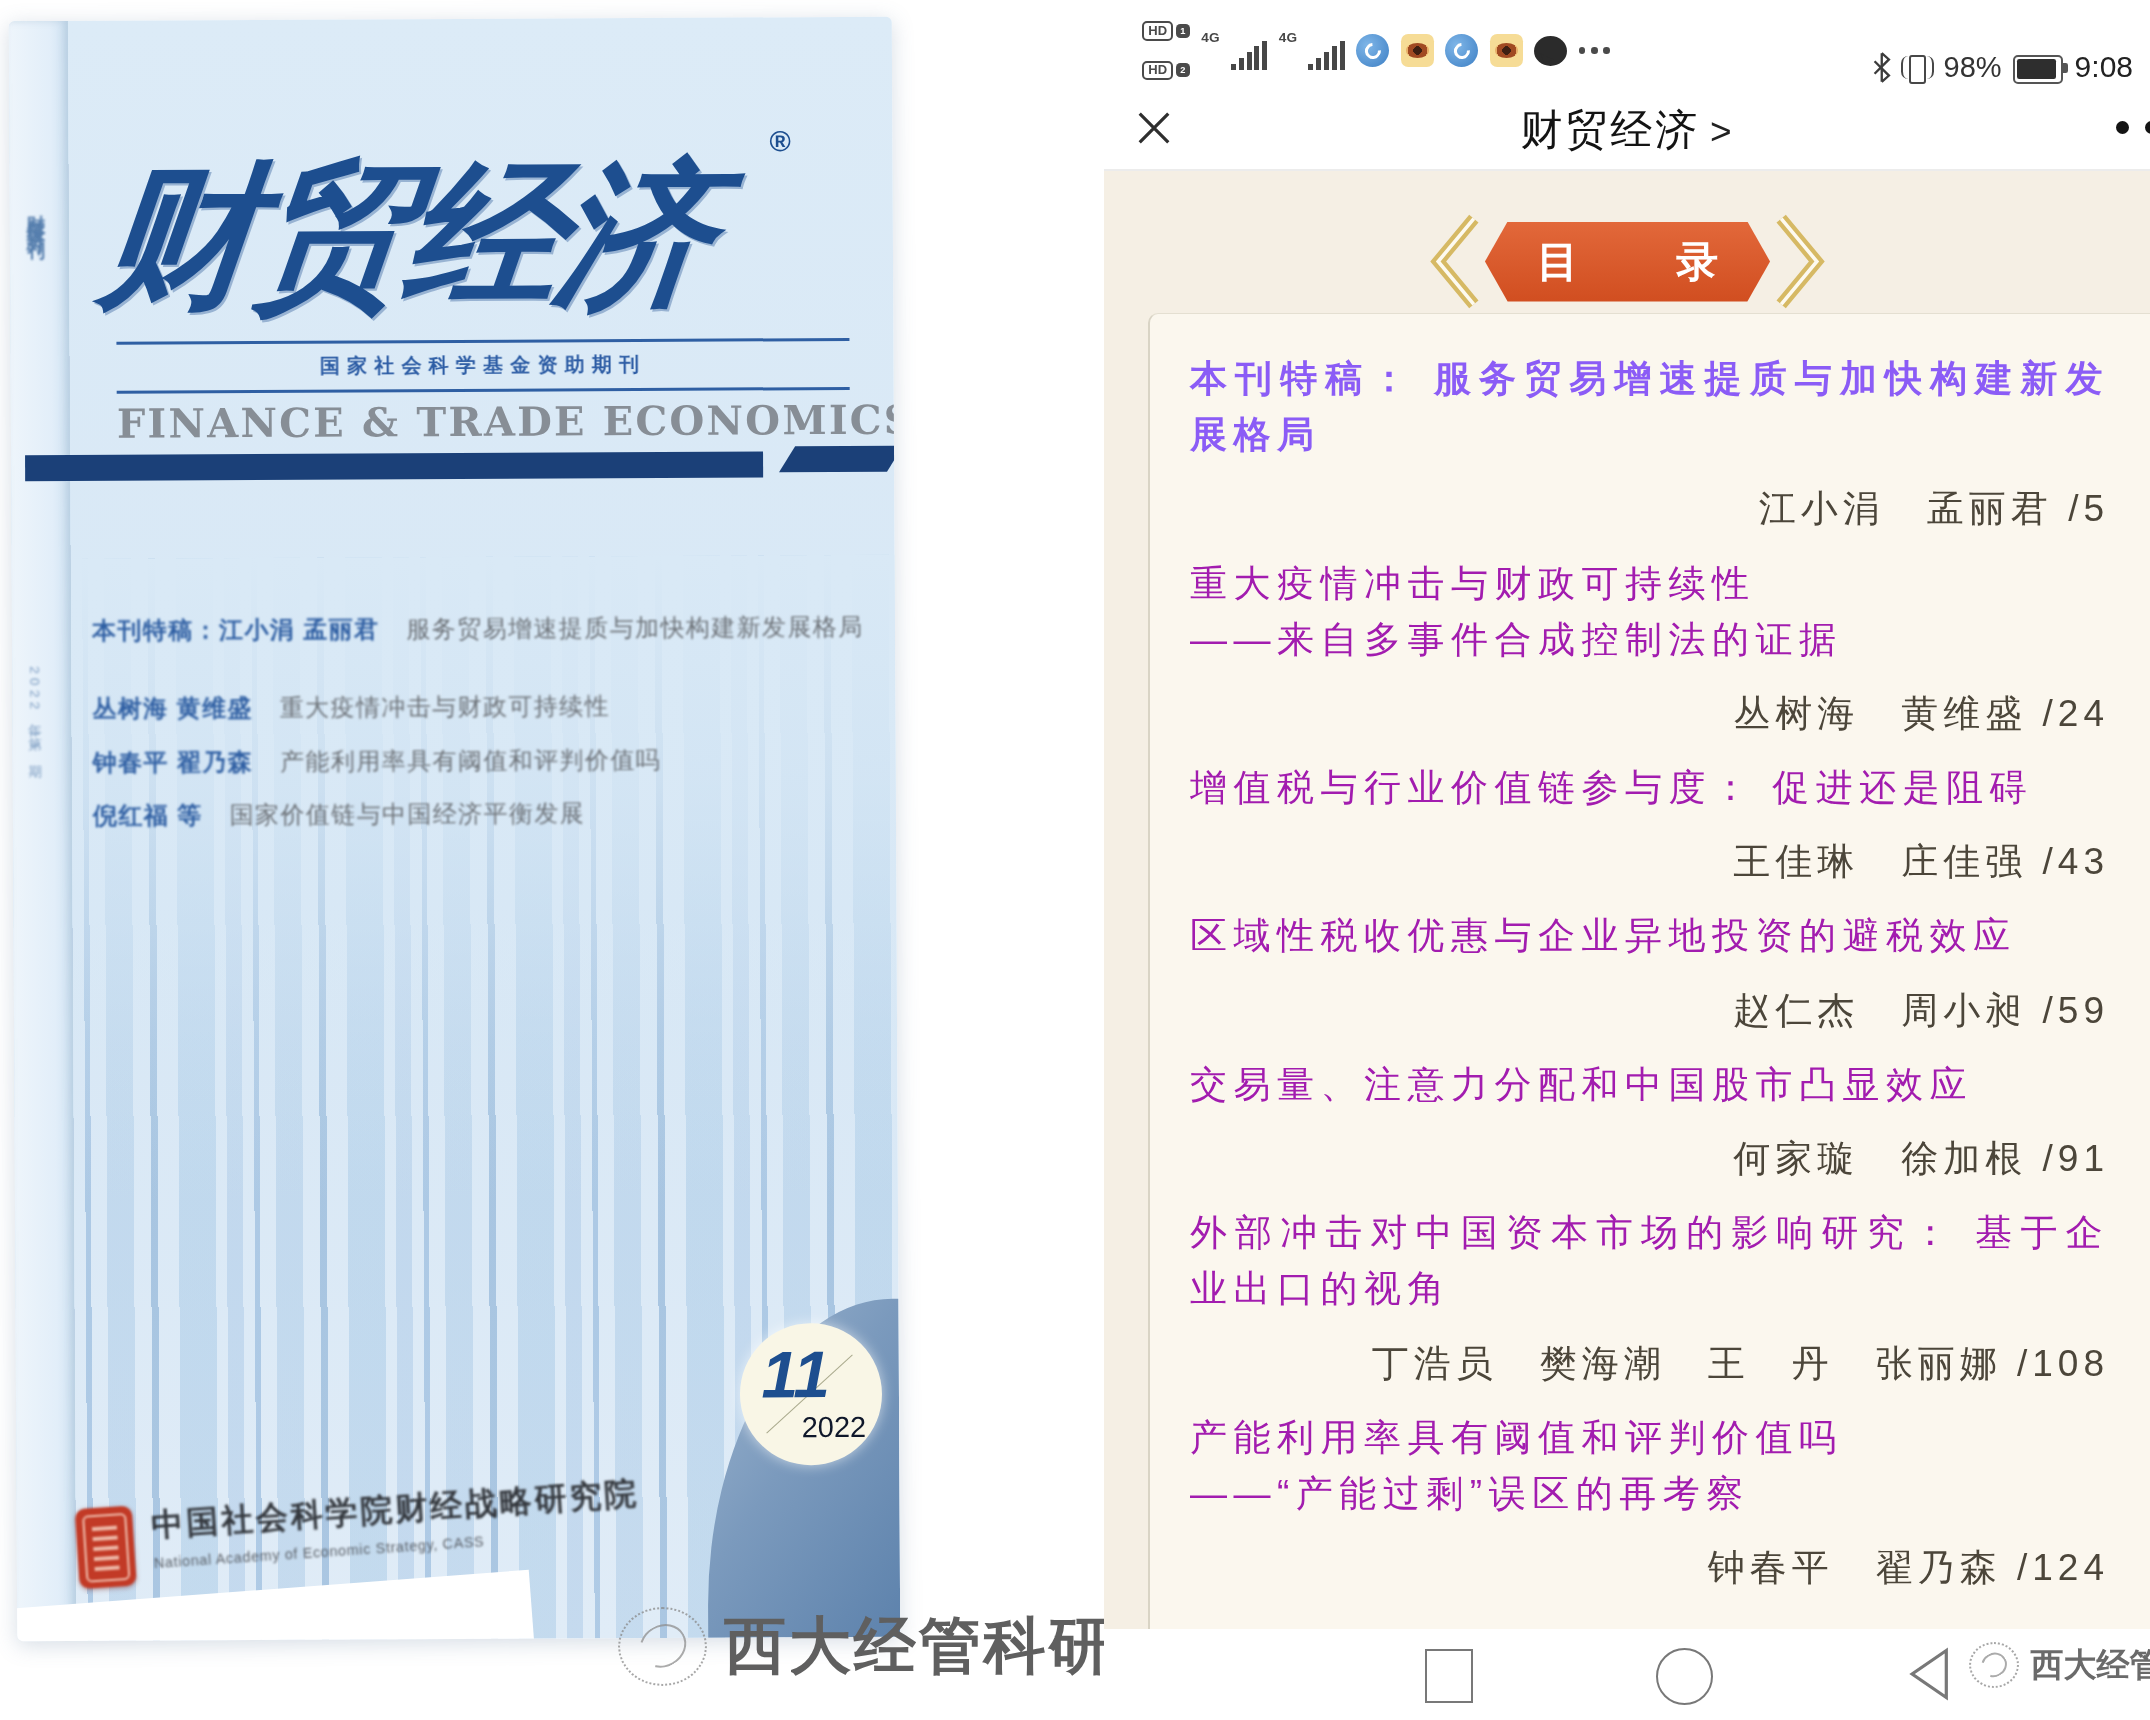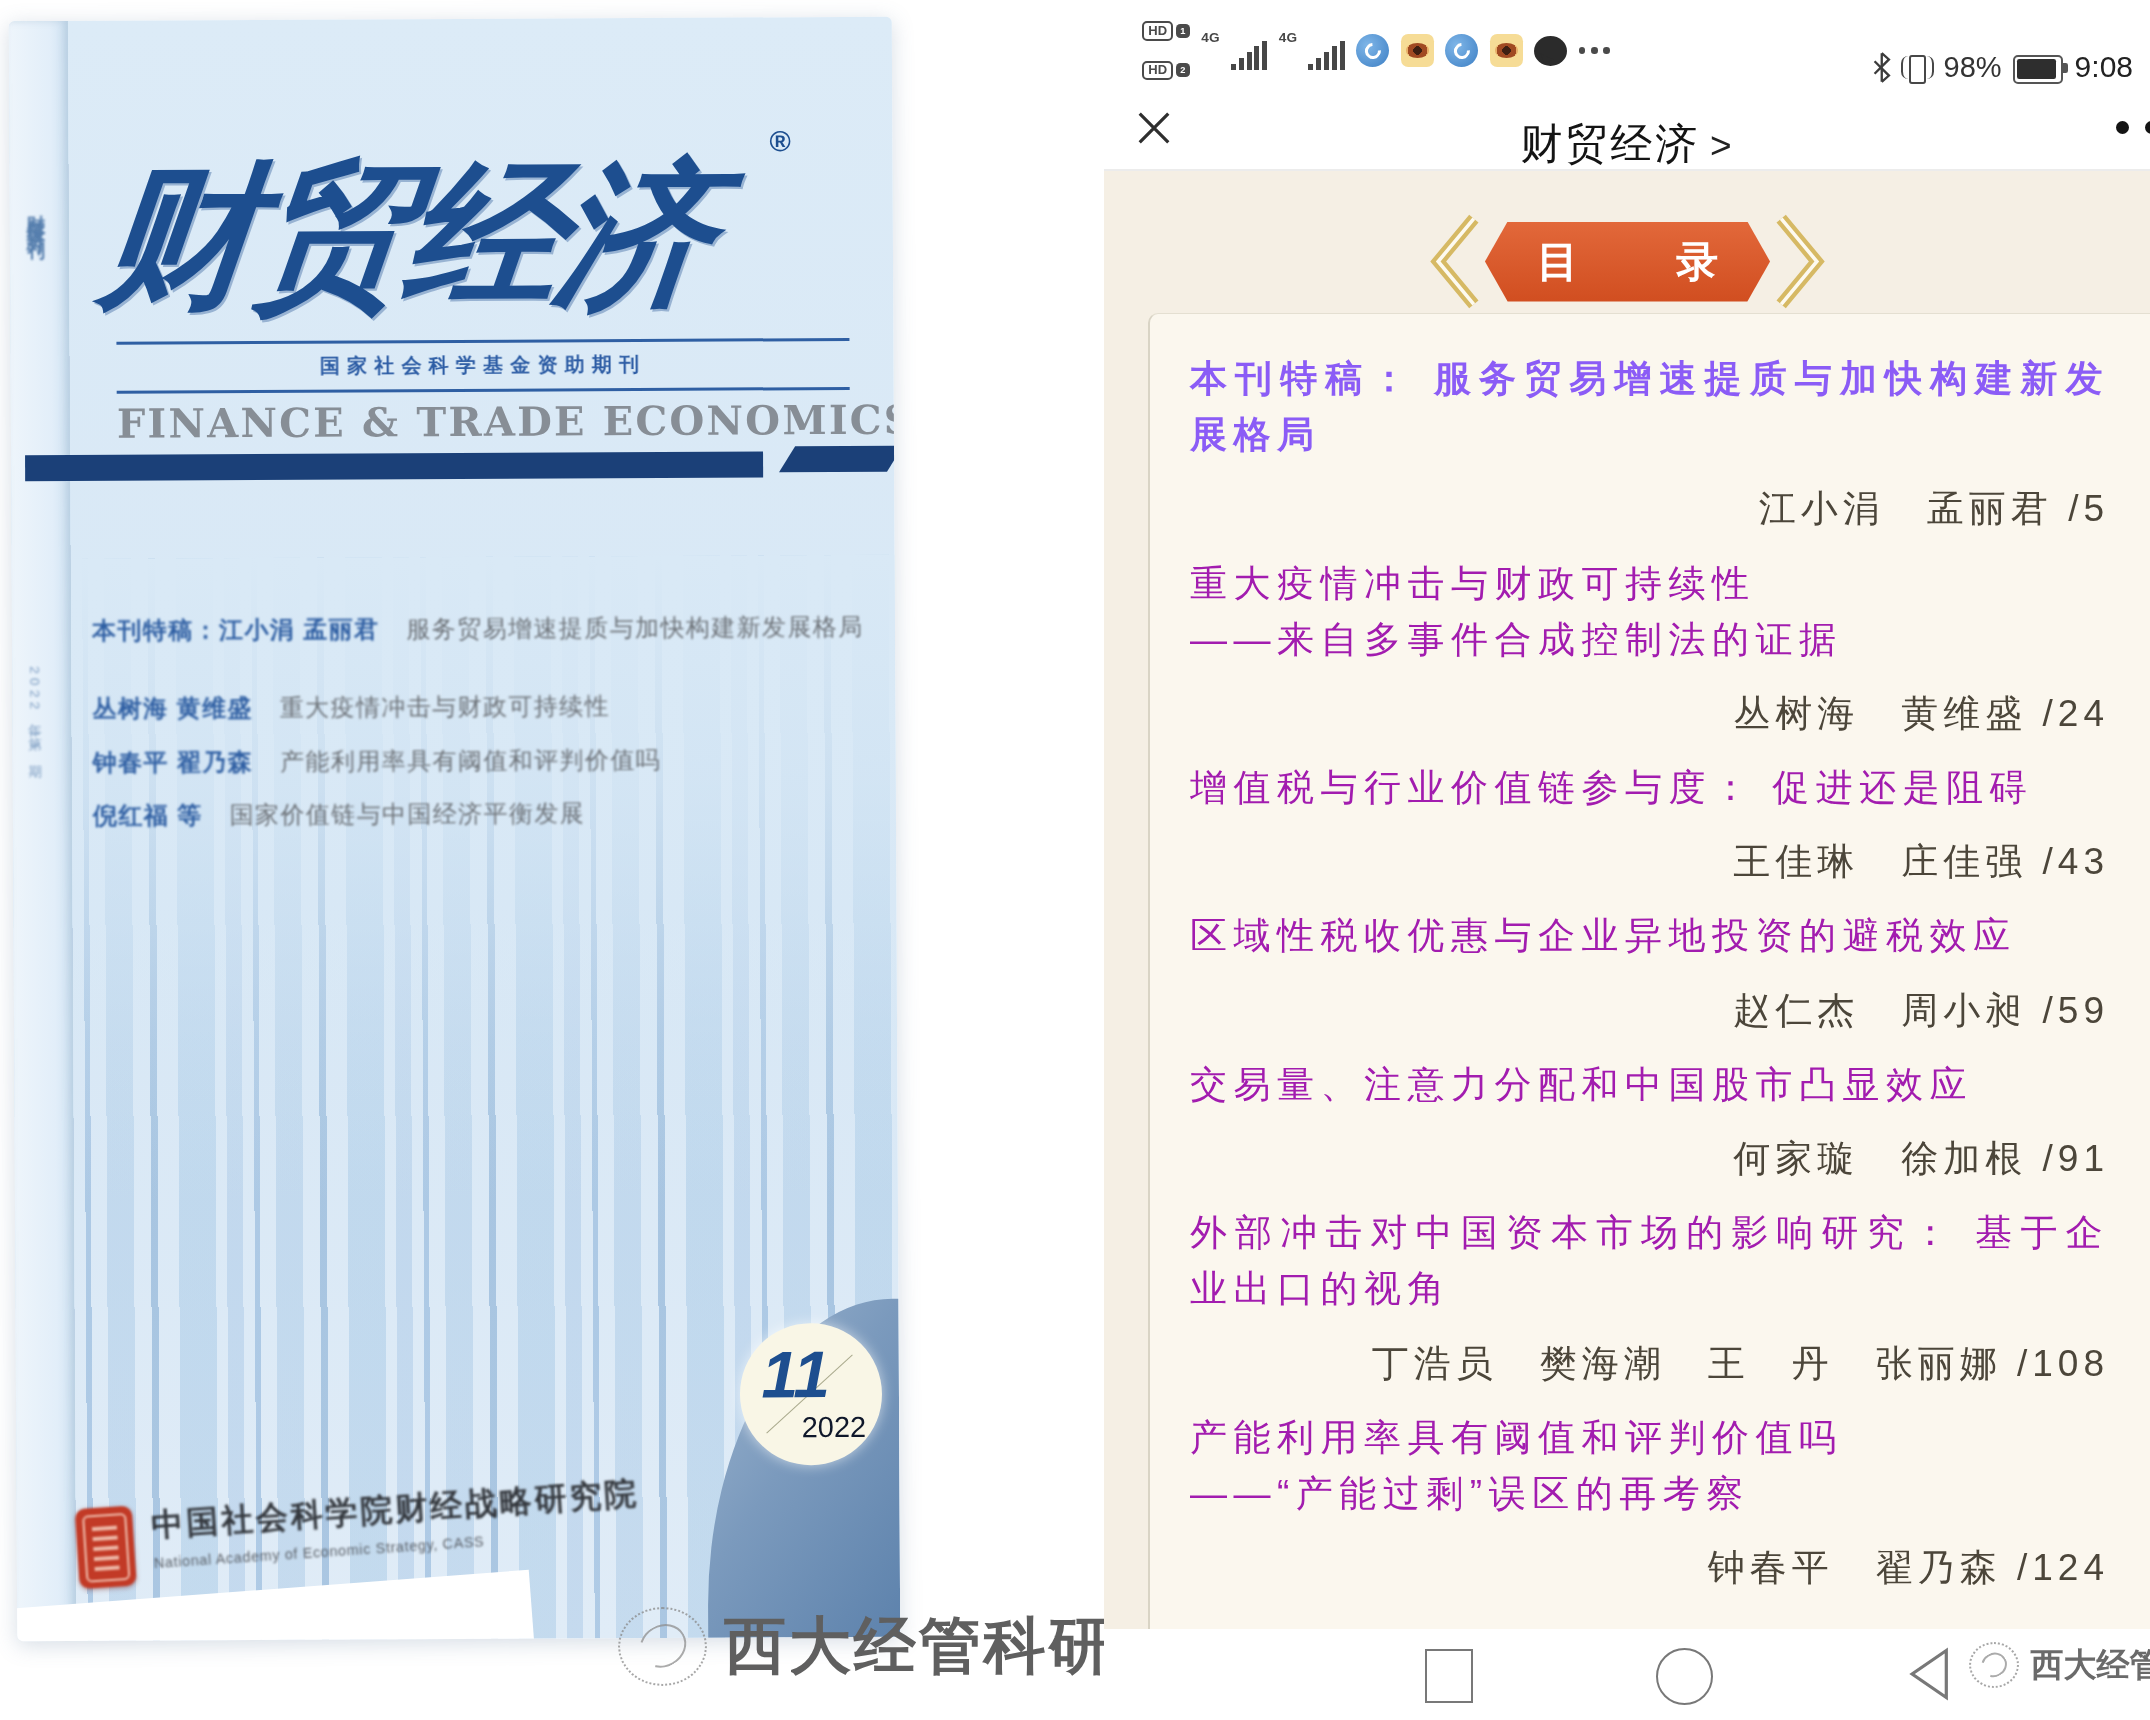--- a/index.html
+++ b/index.html
@@ -103,21 +103,21 @@
   .battery i{position:absolute;left:2.2px;top:2.2px;bottom:2.2px;width:85%;background:#2e2e2e;border-radius:2.2px;display:block;}
   .battery:after{content:"";position:absolute;right:-6.5px;top:5.7px;width:4.3px;height:10px;background:#555;border-radius:0 2.2px 2.2px 0;}
   .clock{font-size:30px;color:#222;}
   .vib{width:13px;height:24.4px;border:2.2px solid #474747;border-radius:2.9px;position:relative;margin:0 5.7px;}
   .vib:before,.vib:after{content:"";position:absolute;top:-1.4px;height:23px;width:7.2px;border:2.2px solid #474747;}
   .vib:before{left:-10px;border-width:0 0 0 2.2px;border-radius:7.2px 0 0 7.2px;}
   .vib:after{right:-10px;border-width:0 2.2px 0 0;border-radius:0 7.2px 7.2px 0;}
 
   .nav-bar{position:absolute;left:0;top:92px;width:100%;height:77px;}
   .close-x{position:absolute;left:30px;top:16px;width:40px;height:40px;}
-  .nav-title{position:absolute;left:0;right:0;top:24px;text-align:center;font-size:42px;color:#141414;letter-spacing:2.9px;}
+  .nav-title{position:absolute;left:0;right:0;top:10px;text-align:center;font-size:42px;color:#141414;letter-spacing:2.9px;}
   .nav-title .chev{font-size:37px;color:#222;margin-left:10px;}
   .menu-dots{position:absolute;right:-7.2px;top:29px;display:flex;gap:16px;}
   .menu-dots i{width:13px;height:13px;border-radius:50%;background:#141414;display:block;}
   .nav-divider{position:absolute;left:0;top:169px;width:100%;height:2.2px;background:#ececec;}
 
   .content{position:absolute;left:0;top:171px;width:100%;bottom:0;background:#f5efe4;}
   .toc-badge-wrap{position:absolute;left:0;right:0;top:42px;display:flex;justify-content:center;align-items:center;gap:0;}
   .badge-hex{width:324px;height:80px;background:linear-gradient(180deg,#e2683a,#d14e20);
              clip-path:polygon(6% 50%,13% 0,87% 0,94% 50%,87% 100%,13% 100%);
              display:flex;align-items:center;justify-content:center;position:relative;z-index:2;margin:0 -18.6px;}

